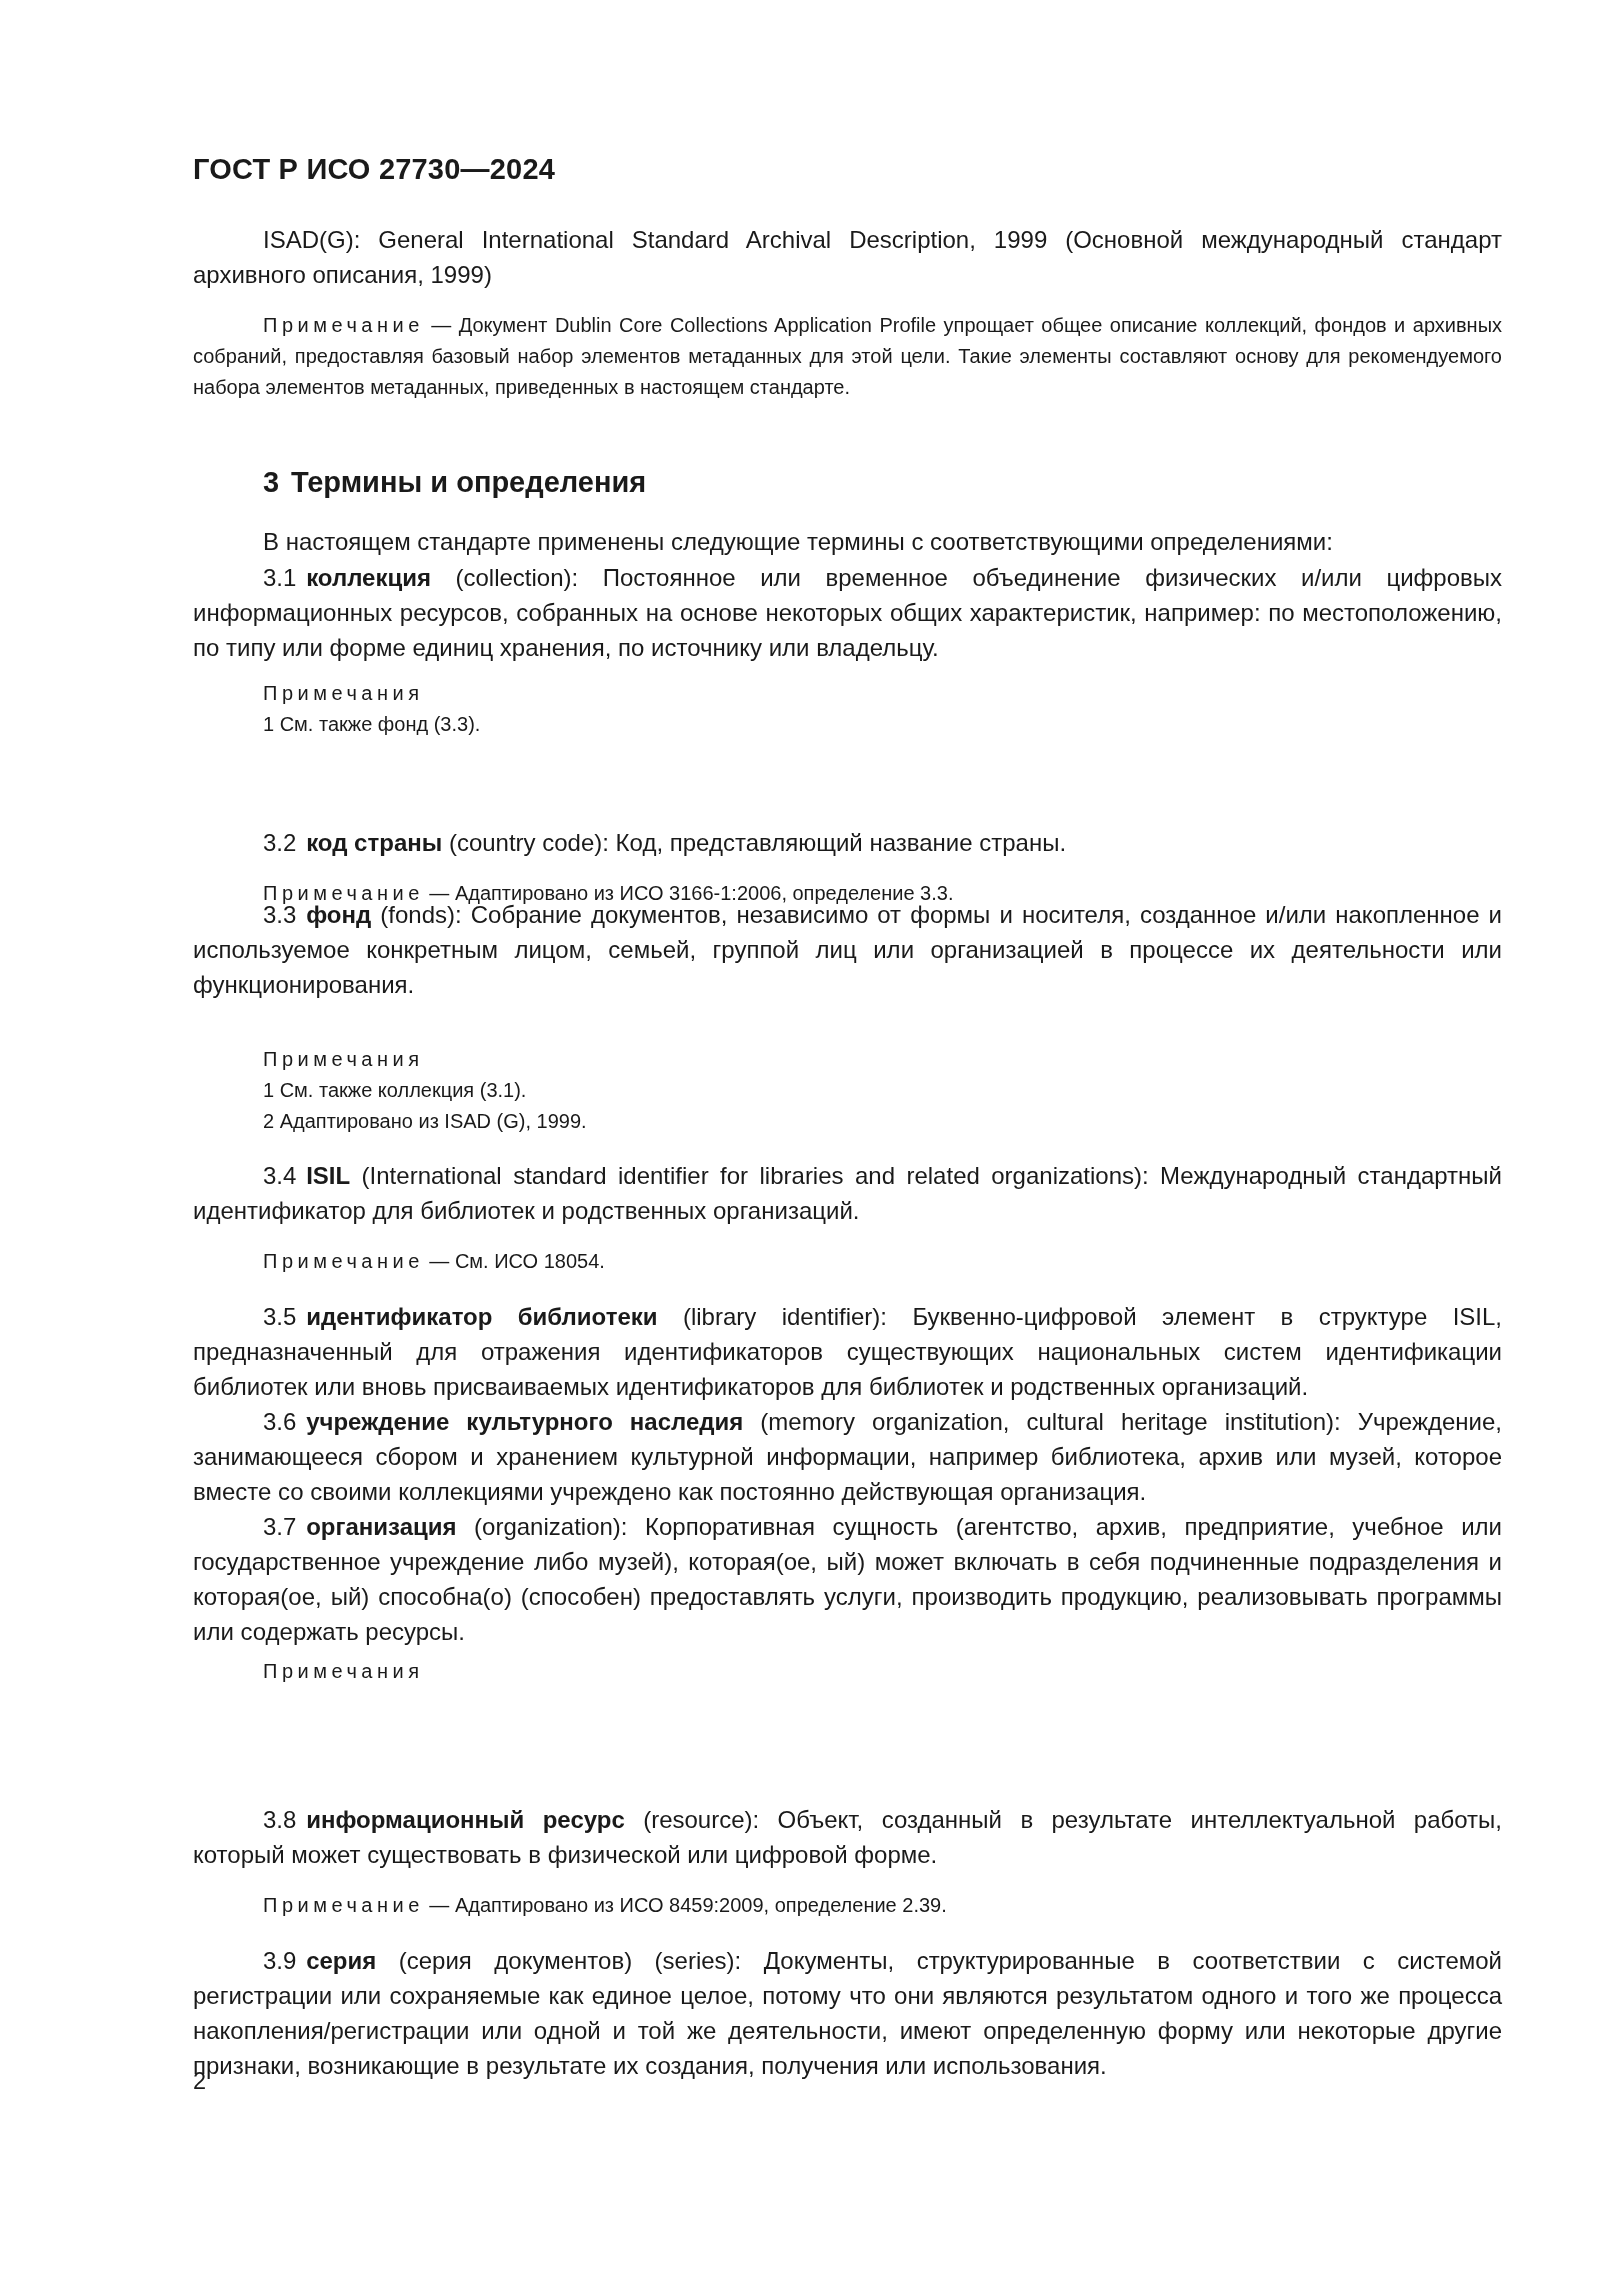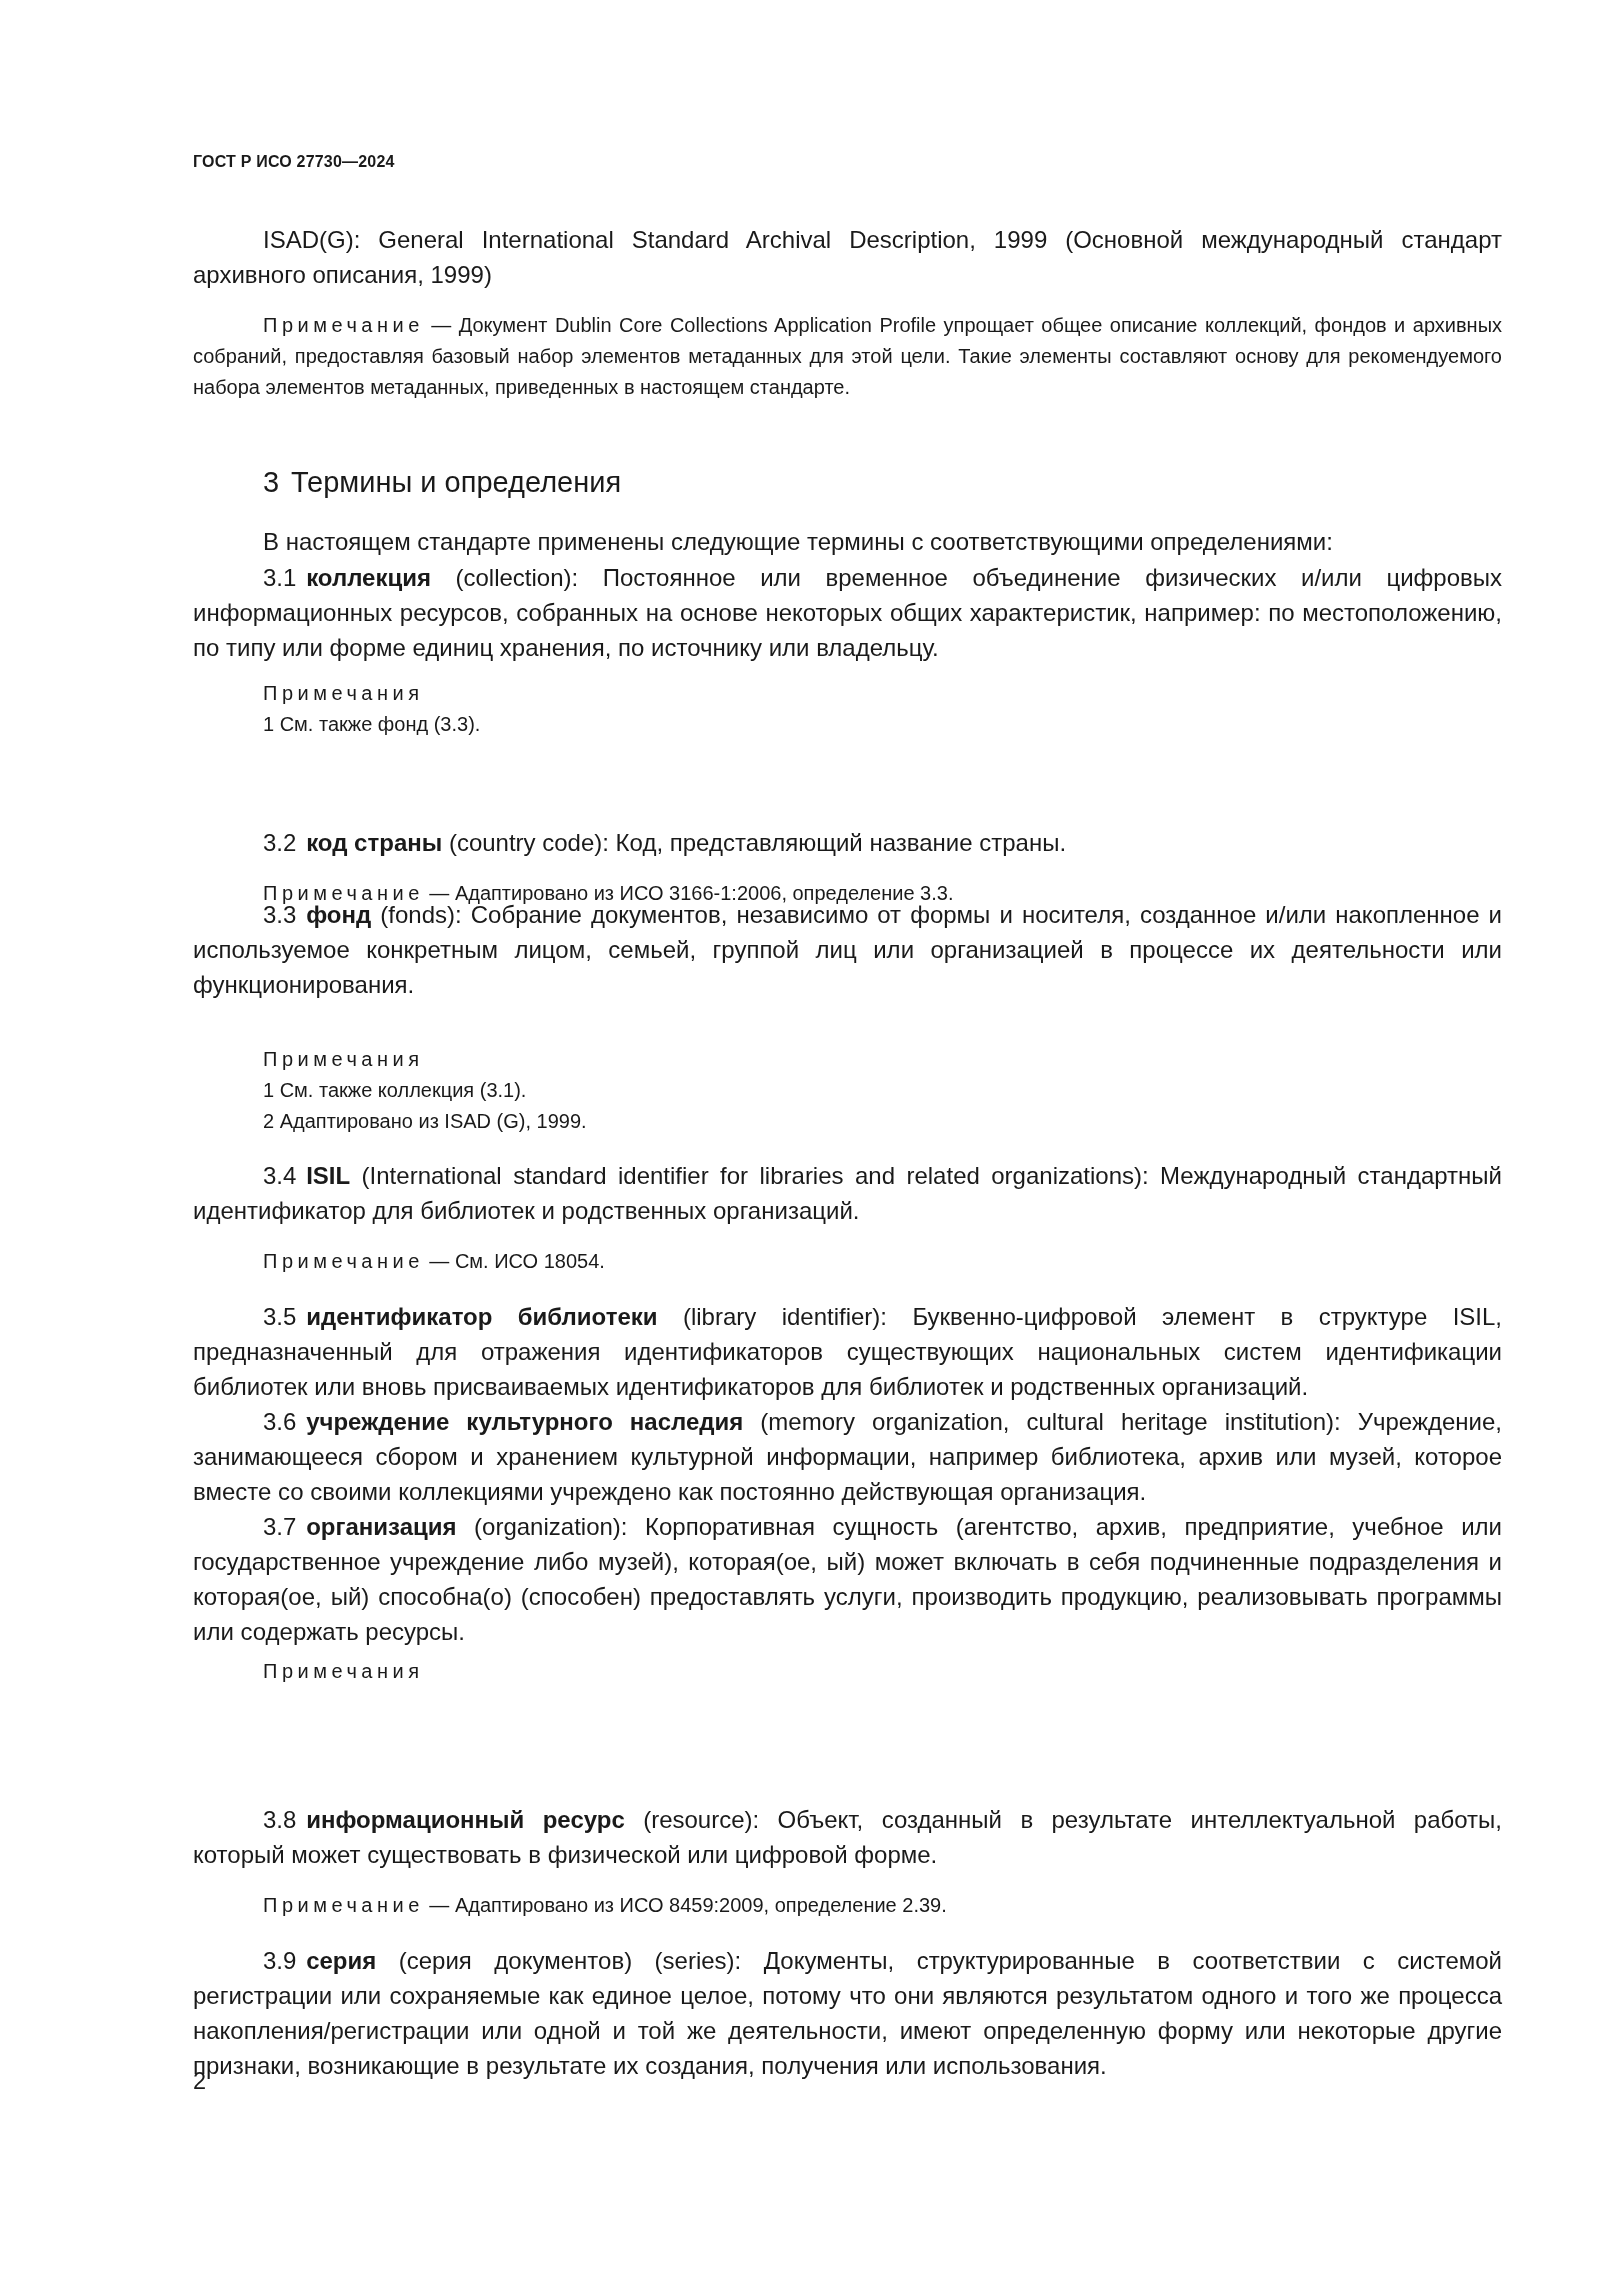--- a/index.html
+++ b/index.html
@@ -1,27 +1,27 @@
 <!DOCTYPE html>
 <html><head>
 <meta charset="utf-8">
 <style>
   html, body { margin: 0; padding: 0; background: #ffffff; }
   body { width: 1621px; height: 2293px; position: relative; overflow: hidden;
          font-family: "Liberation Sans", sans-serif; color: #1a1a1a; }
   .page { position: absolute; left: 193px; top: 0; width: 1309px; }
-  .hdr { position: absolute; left: 0; top: 153px; font-weight: bold; font-size: 16px; letter-spacing: 0.2px; }
+  .hdr { position: absolute; left: 0; top: 153px; font-weight: bold; font-size: 29px; letter-spacing: 0.2px; }
   .blk { position: absolute; left: 0; width: 1309px; }
   .p { font-size: 24px; line-height: 35px; text-align: justify; text-indent: 70px; margin: 0; }
   .p b { font-weight: bold; }
   .p .num { margin-right: 9.8px; }
   .n { font-size: 20px; line-height: 31px; text-align: justify; margin: 0; }
   .n.ind { text-indent: 70px; }
   .n .sp { letter-spacing: 4.5px; margin-top: 35px; }
-  .h2 { font-size: 29px; font-weight: normal; margin: 0; padding-left: 70px; line-height: 39px; }
+  .h2 { font-size: 29px; font-weight: bold; margin: 0; padding-left: 70px; line-height: 39px; }
   .h2 .num { margin-right: 11.8px; }
   .pg { position: absolute; left: 0; top: 2068px; font-size: 23.5px; }
 </style>
 </head>
 <body>
 
 <div class="page">
 
   <div class="hdr">ГОСТ Р ИСО 27730—2024</div>
 

